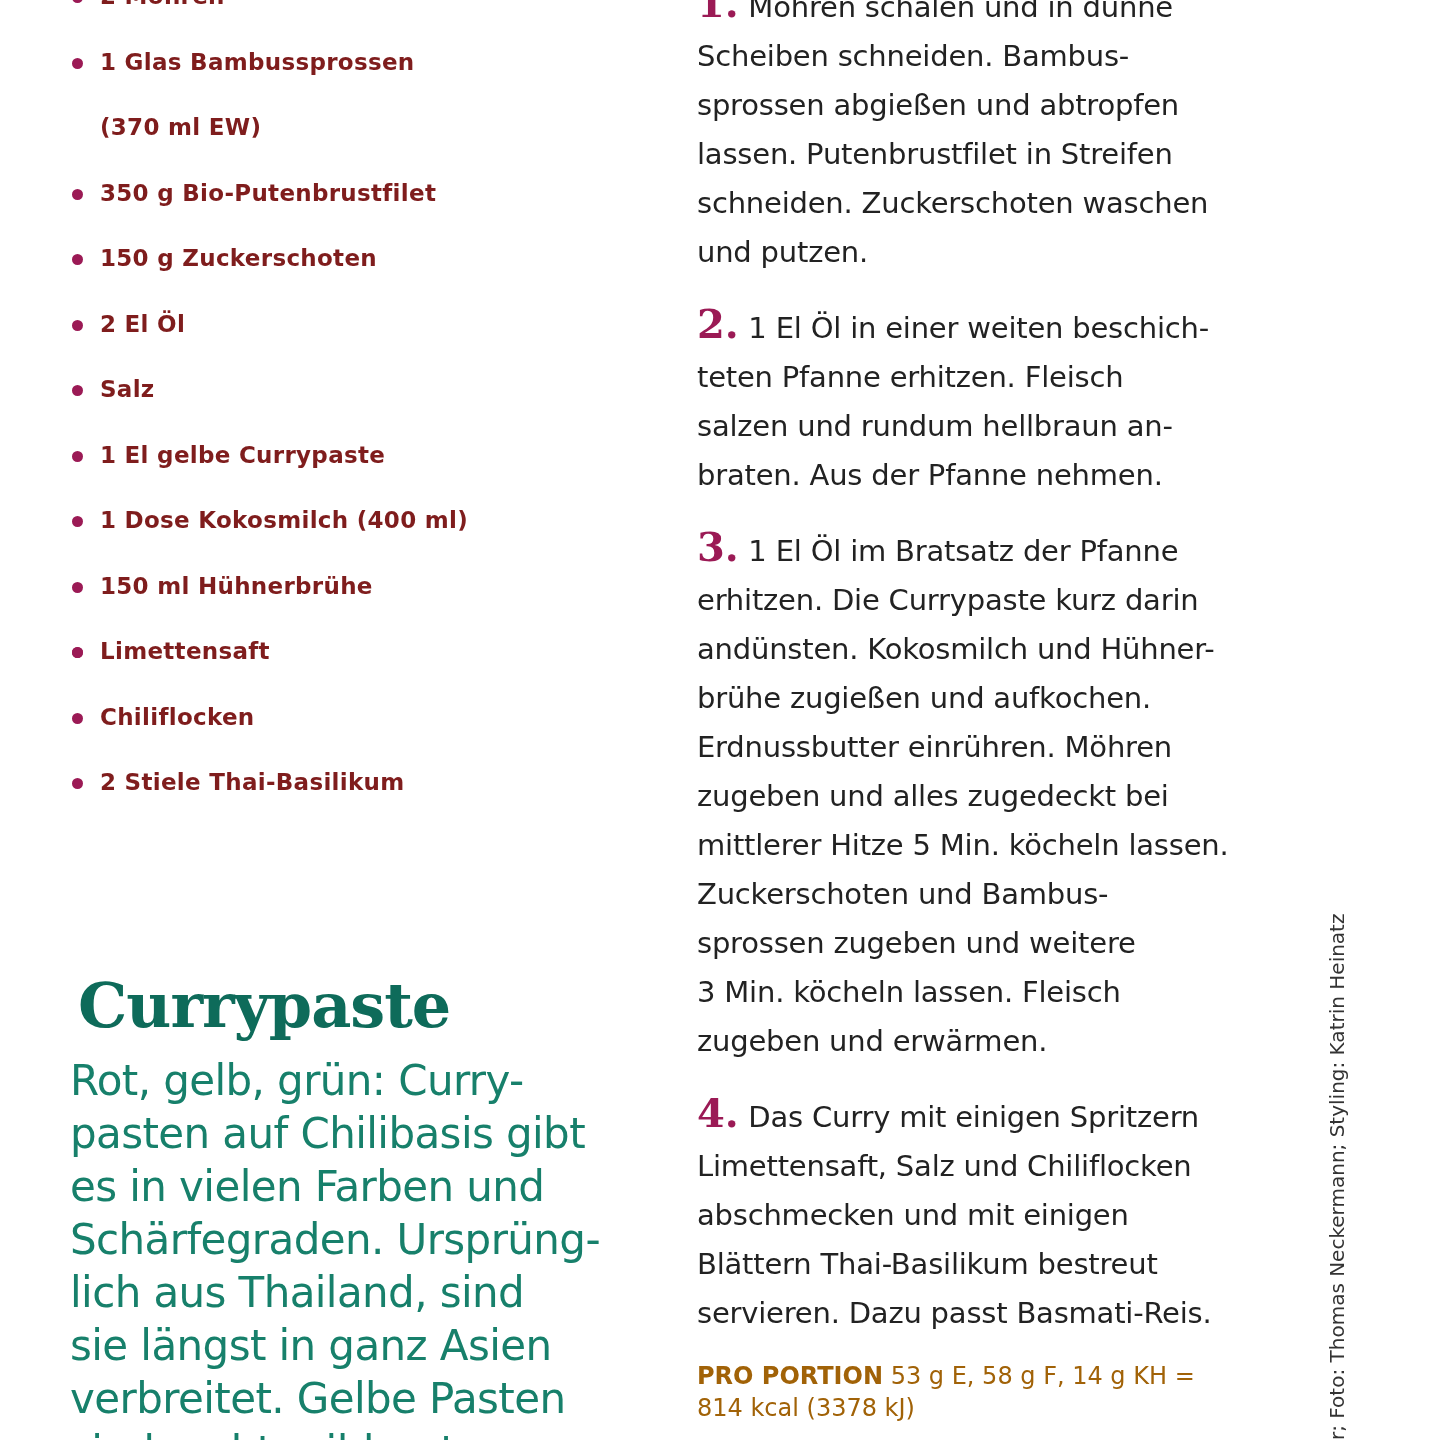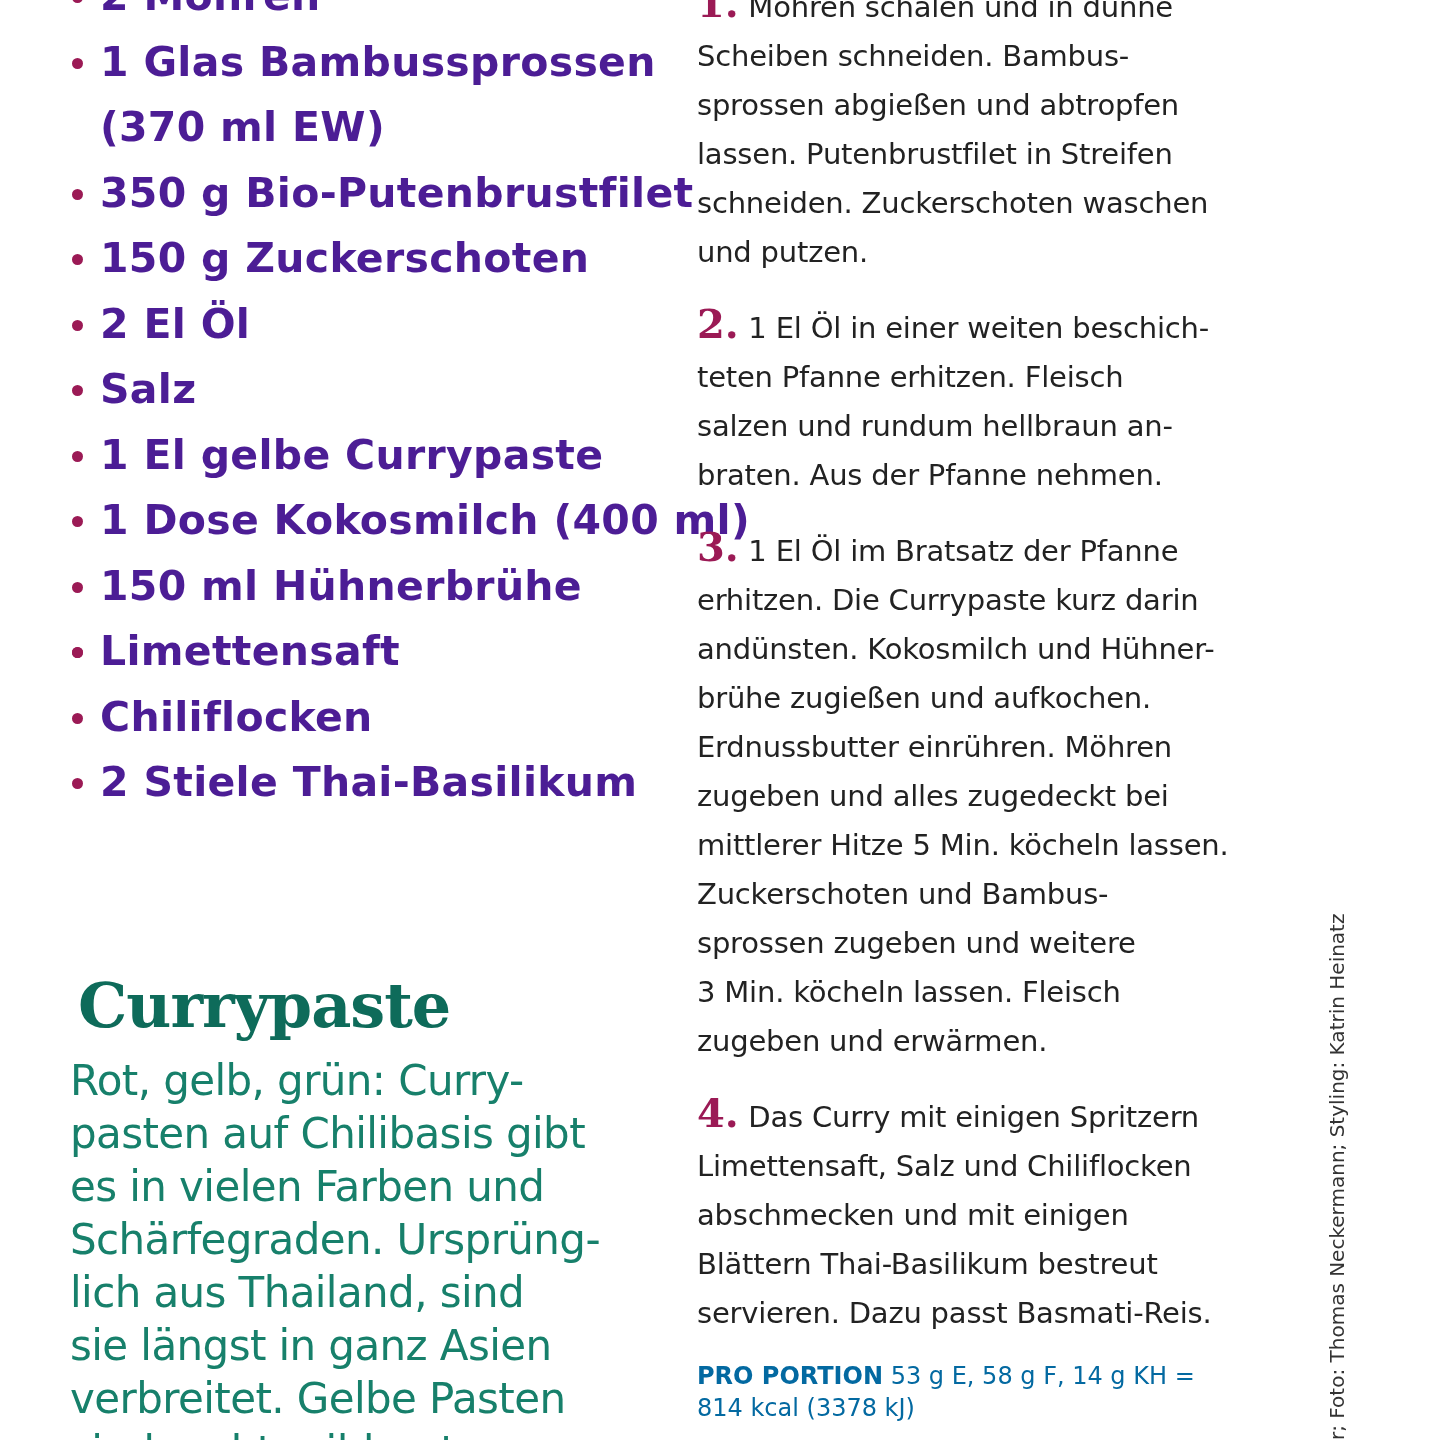--- a/index.html
+++ b/index.html
@@ -23,24 +23,24 @@
     width: 580px;
     margin: 0;
     padding: 0;
     list-style: none;
   }
   .ingredients li {
     position: relative;
     padding-left: 30px;
     font-family: "DejaVu Sans", sans-serif;
     font-weight: bold;
-    font-size: 41px;
+    font-size: 23px;
     line-height: 65.5px;
     letter-spacing: 0.3px;
-    color: #4c1d95;
+    color: #7f1d1d;
     white-space: nowrap;
   }
   .ingredients li .bullet {
     position: absolute;
     left: 2px;
     top: 28px;
     width: 11px;
     height: 11px;
     border-radius: 50%;
     background: #9b1a55;
@@ -100,21 +100,21 @@
     font-family: "DejaVu Serif", serif;
     font-weight: bold;
     font-size: 40px;
     color: #9b1a55;
     margin-right: 10px;
   }
   .nutrition {
     font-family: "DejaVu Sans", sans-serif;
     font-size: 24px;
     line-height: 32px;
-    color: #0369a1;
+    color: #a16207;
     margin-top: 10px;
   }
   .nutrition .label {
     font-weight: bold;
   }
   .nutrition span.row {
     display: block;
     white-space: nowrap;
   }
   

